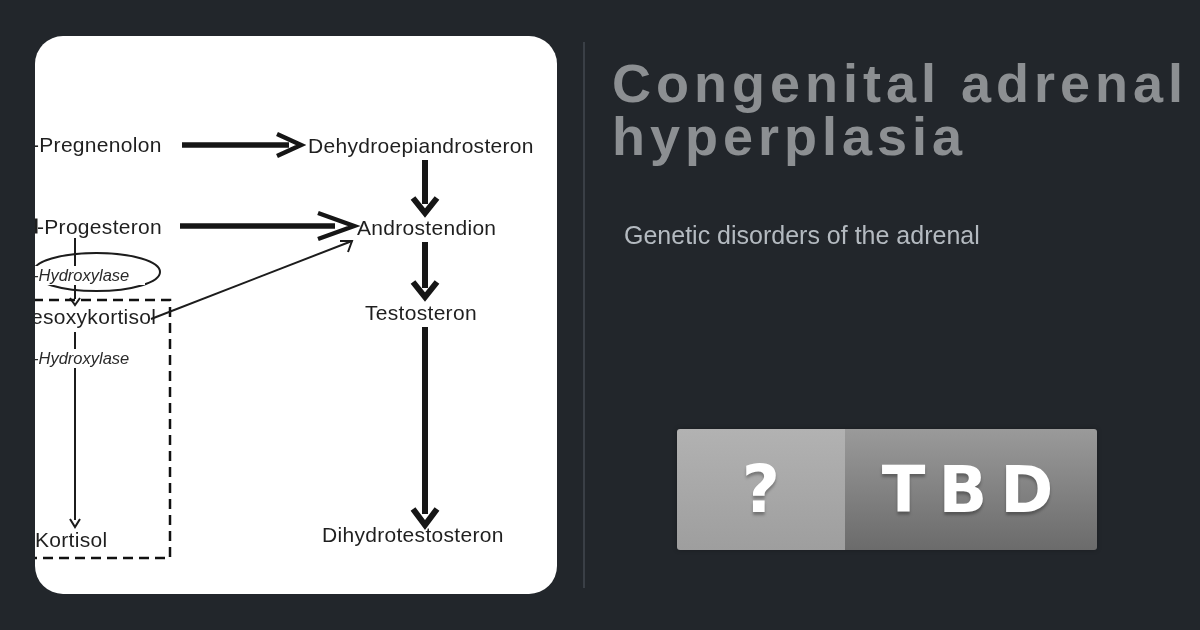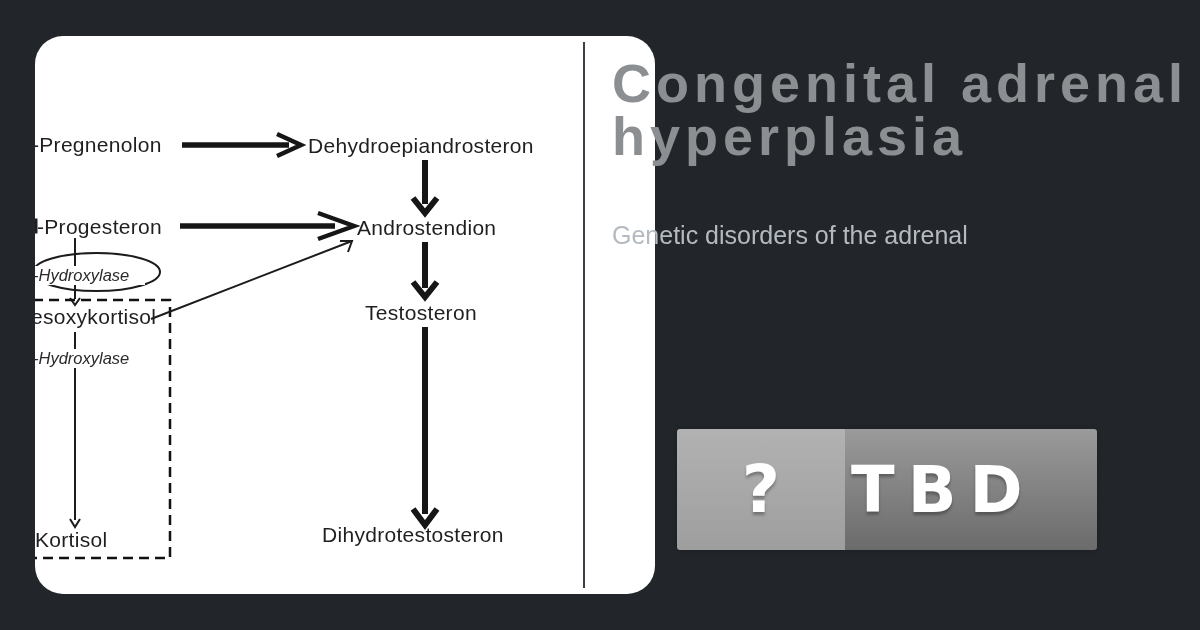--- a/index.html
+++ b/index.html
@@ -3,52 +3,52 @@
 <meta charset="utf-8">
 <style>
   html,body{margin:0;padding:0;}
   body{
     width:1200px;height:630px;position:relative;overflow:hidden;
     background:#22262b;
     font-family:"Liberation Sans","DejaVu Sans",sans-serif;
   }
   
   .card{
-    position:absolute;left:35px;top:36px;width:620px;height:558px;
+    position:absolute;left:35px;top:36px;width:522px;height:558px;
     background:#ffffff;border-radius:28px;overflow:hidden;
   }
   .card svg{position:absolute;left:0;top:0;overflow:visible;}
   .dg-label{font-family:"Liberation Sans","DejaVu Sans",sans-serif;font-size:21px;fill:#1f1f1f;letter-spacing:0.3px;}
   .dg-label-sm{font-family:"Liberation Sans","DejaVu Sans",sans-serif;font-size:16.5px;font-style:italic;fill:#2a2a2a;}
   
   .divider{position:absolute;left:583px;top:42px;width:2px;height:546px;background:#3a3f46;}
   
   .right-col{position:absolute;left:612px;top:0;width:640px;}
   .page-title{
     position:absolute;left:0;top:57px;width:640px;
     font-size:54px;line-height:53px;font-weight:700;letter-spacing:5px;
     color:#8c8f92;white-space:nowrap;
   }
   .page-subtitle{
-    position:absolute;left:0;top:219px;width:420px;
+    position:absolute;left:12px;top:219px;width:420px;
     font-size:25px;line-height:32px;font-weight:400;
     color:#b4bac0;white-space:nowrap;
   }
   
   .badge{
     position:absolute;left:677px;top:429px;width:420px;height:121px;
     display:flex;border-radius:3px;overflow:hidden;
     box-shadow:0 0 5px rgba(0,0,0,0.25);
   }
   .badge-left{
     width:168px;display:flex;align-items:center;justify-content:center;
     background:linear-gradient(#b2b2b2,#9e9e9e);
   }
   .badge-right{
-    flex:1;display:flex;align-items:center;justify-content:flex-start;
+    flex:1;display:flex;align-items:center;justify-content:center;
     background:linear-gradient(#9a9a9a,#6b6b6b);
   }
   .badge-q{
     font-size:66px;font-weight:700;color:#ffffff;
     text-shadow:0 3px 3px rgba(0,0,0,0.3);
     font-family:"DejaVu Sans","Liberation Sans",sans-serif;
   }
   .badge-text{
     font-size:64px;font-weight:700;color:#ffffff;letter-spacing:13px;
     text-indent:6px;text-shadow:0 3px 3px rgba(0,0,0,0.3);

